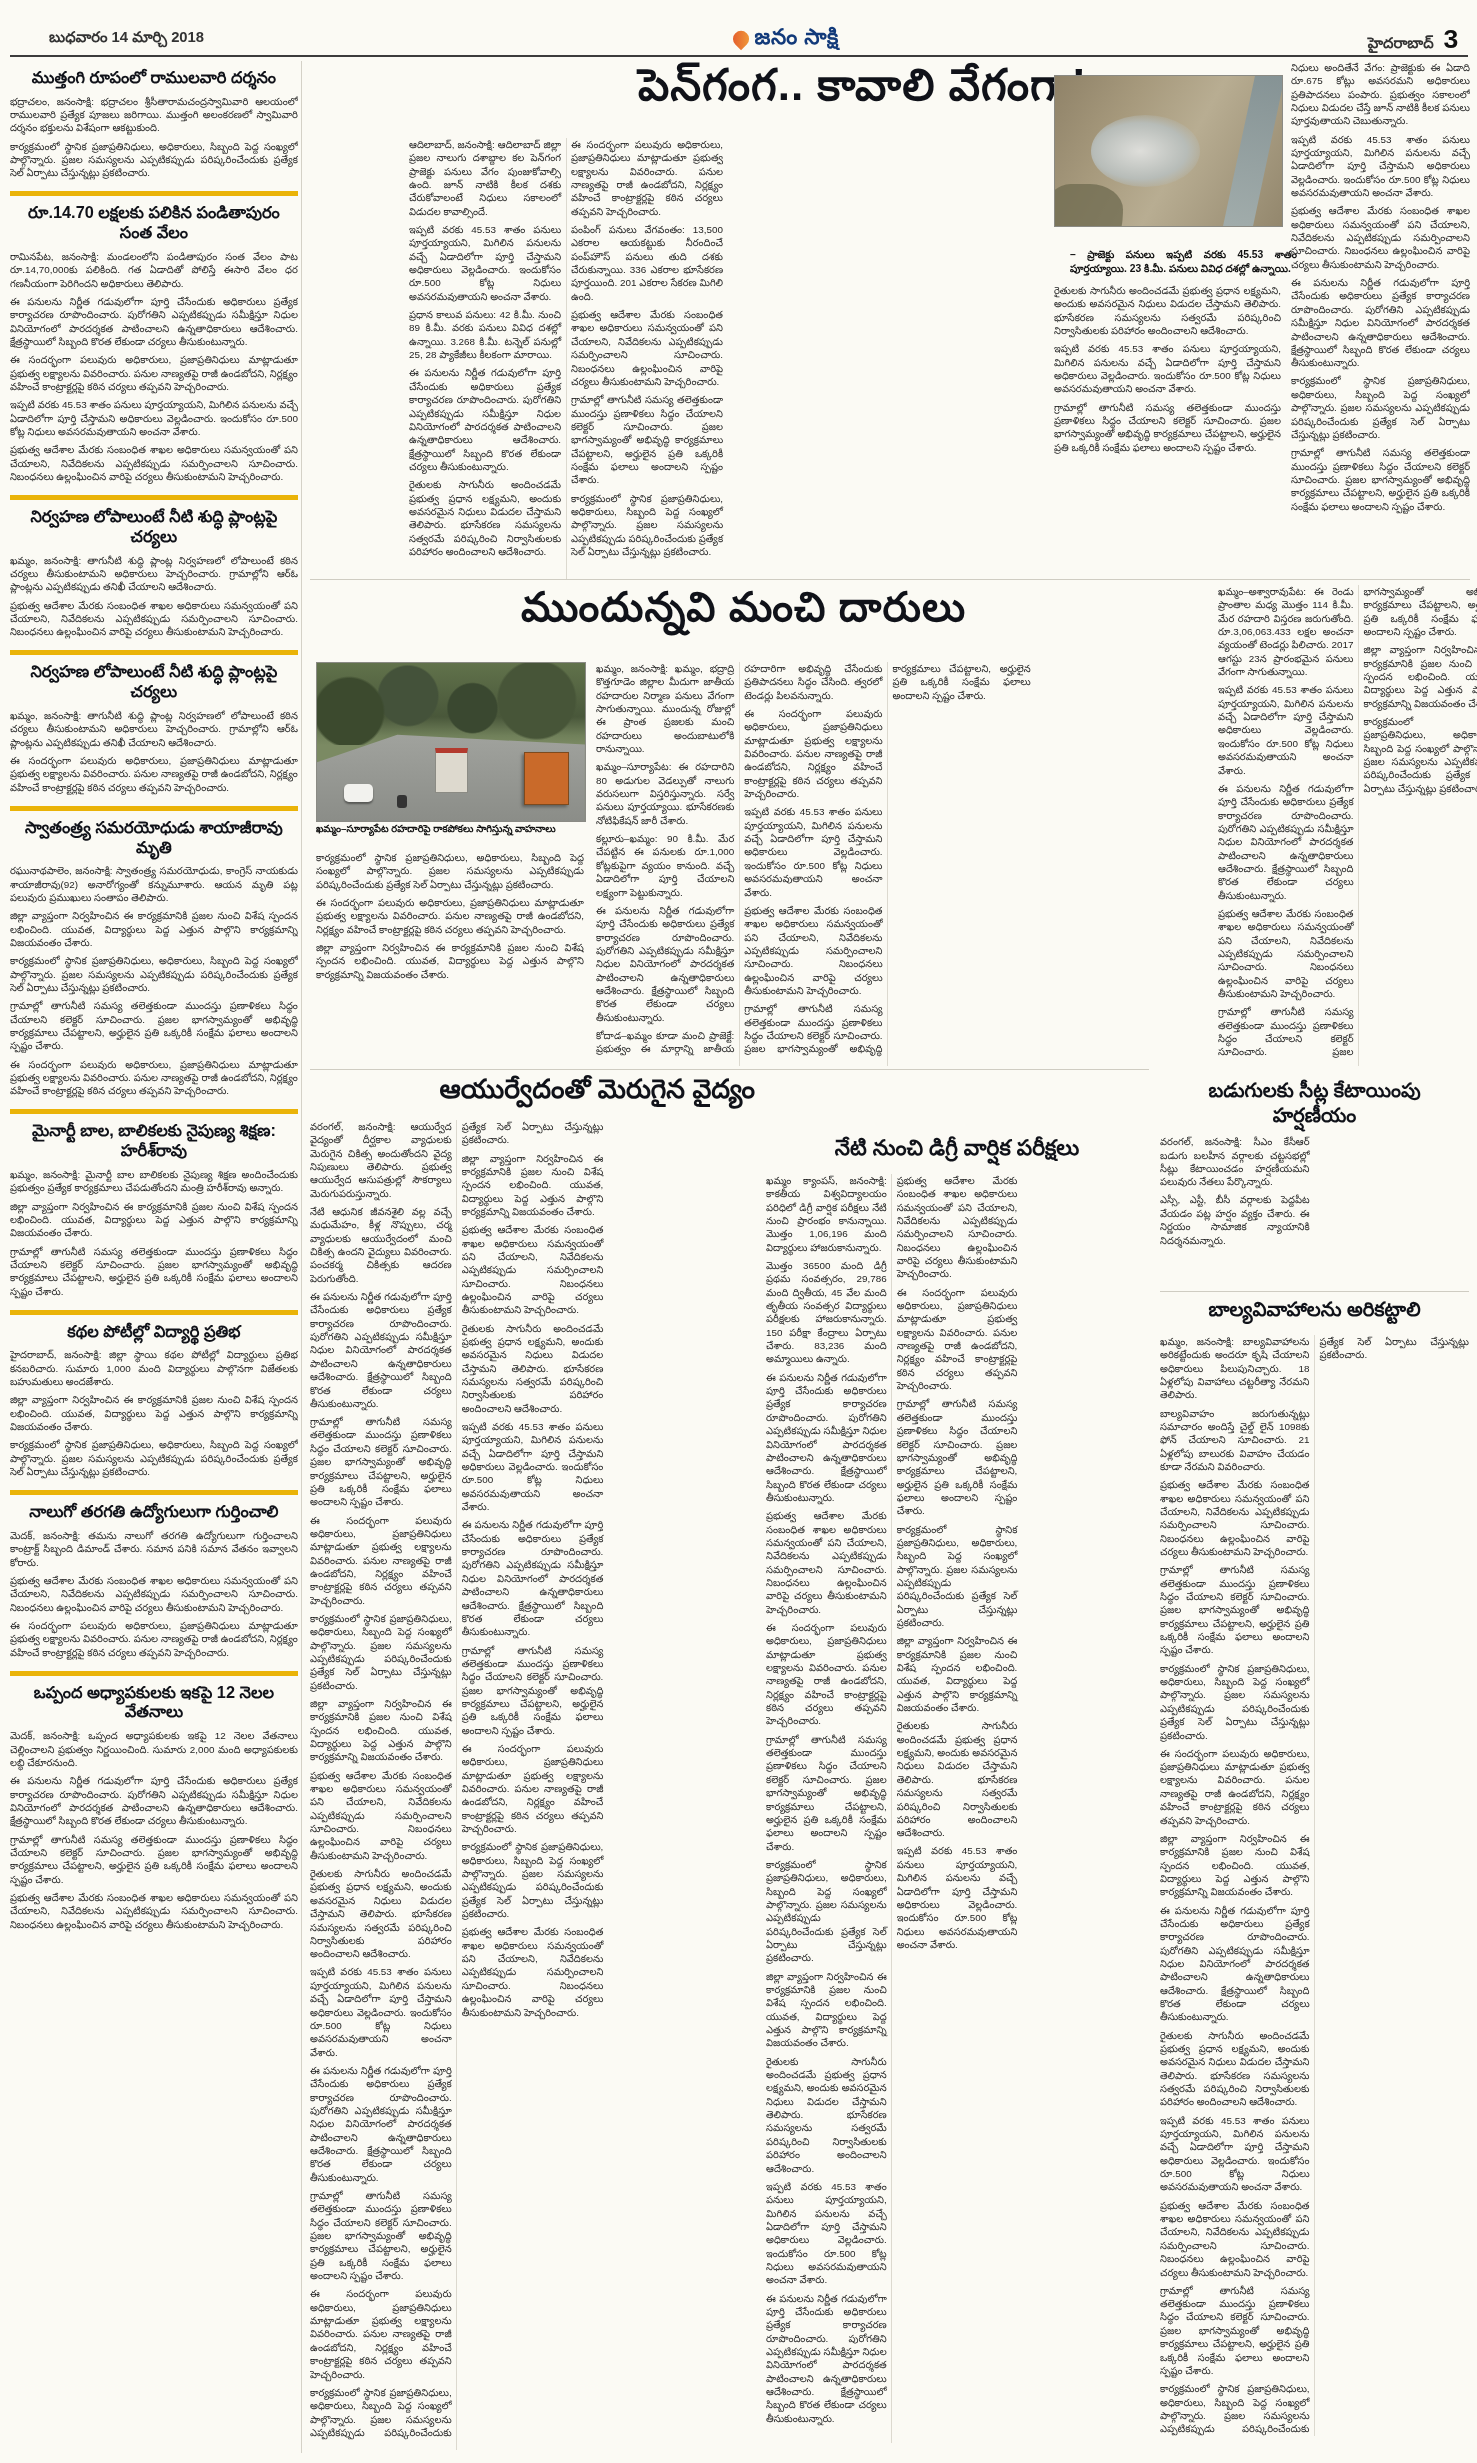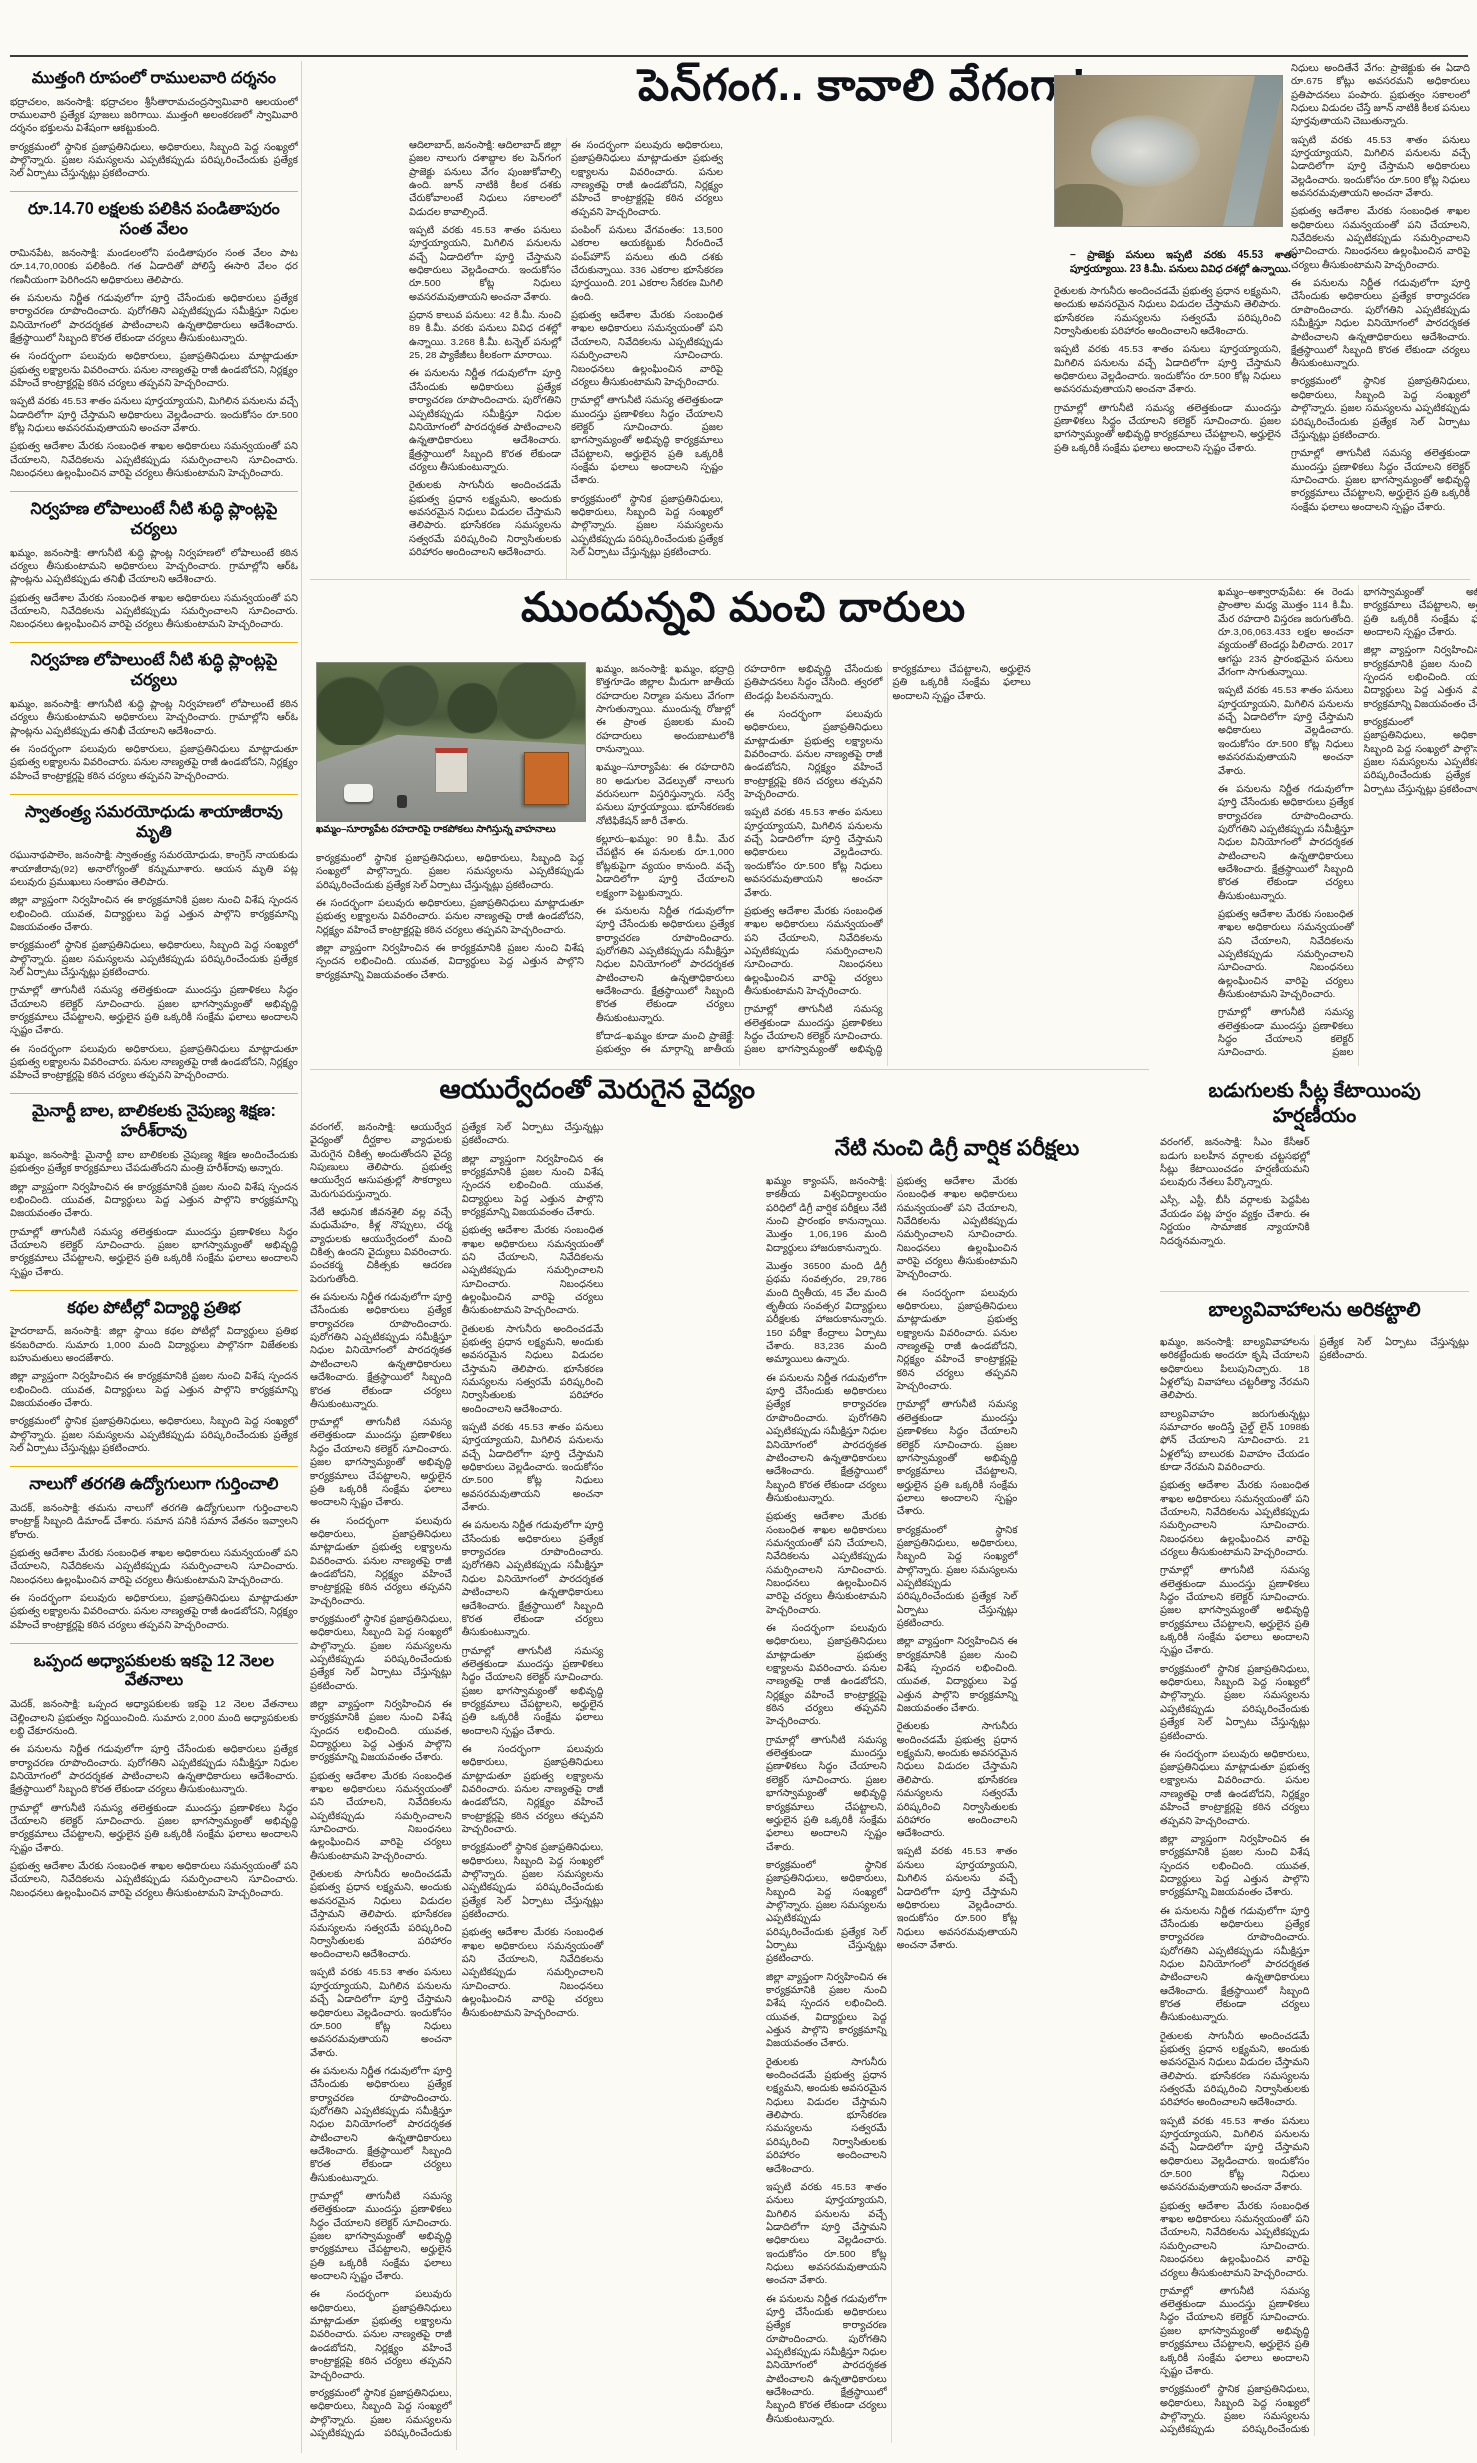--- a/index.html
+++ b/index.html
@@ -15,21 +15,21 @@
   .hdr-city{font-size:14.8px;font-weight:bold;color:#333;}
   .hdr-pg{font-size:26.6px;font-weight:bold;color:#111;}
   .hdr-rule{position:absolute;left:9.9px;right:9.9px;top:55px;height:2px;background:#3c3c3c;}
   
   .para{margin:0 0 4.9px;text-align:justify;font-size:9.9px;line-height:1.35;color:#252525;}
   .cols{column-gap:9.9px;column-rule:1px solid #dcd9cf;column-fill:auto;overflow:hidden;}
   h1,h2,h3{font-weight:bold;color:#101219;margin:0;}
   
   .vsep{position:absolute;left:301px;top:61px;width:1px;height:2392px;background:#d4d1c7;}
   .leftcol{position:absolute;left:9.9px;top:61px;width:288px;height:2394px;overflow:hidden;}
-  .la{padding:4.9px 0 6.9px;border-bottom:1px solid #eab308;}
+  .la{padding:4.9px 0 6.9px;border-bottom:5px solid #eab308;}
   .la:last-child{border-bottom:none;}
   .la-title{font-size:16.3px;line-height:1.22;text-align:center;margin:2px 2px 6.9px;}
   
   .penganga{position:absolute;left:409px;top:61px;width:1061px;height:520px;}
   .pg-headline{position:absolute;left:99px;top:0;width:709px;font-size:44px;line-height:1.1;text-align:center;letter-spacing:1px;}
   .pg-cols{position:absolute;left:0;top:77px;width:638px;height:441px;column-count:4;}
   .pg-photo{position:absolute;left:645px;top:13.8px;width:227px;height:150px;margin:0;border:1px solid #8a8a84;overflow:hidden;
             background:linear-gradient(120deg,#8f8268 0%,#a79a7d 30%,#b8ad92 55%,#93876d 100%);}
   .ph-pond{position:absolute;left:16%;top:26%;width:48%;height:48%;border-radius:50%;
            background:radial-gradient(ellipse at 45% 50%,#dededa 0%,#b7bcb8 55%,rgba(0,0,0,0) 78%);}
@@ -74,20 +74,31 @@
   .bv-headline{font-size:19.7px;text-align:center;margin:2px 0 8.9px;}
   .bv-cols{column-count:2;height:1101px;}
   .hsep2{position:absolute;left:310px;width:839px;top:1069px;height:1px;background:#cfccc2;}
   .hsep3{position:absolute;left:1160px;width:309px;top:1291px;height:1px;background:#cfccc2;}
 </style>
 </head>
 <body>
 
 <div class="page">
 
+  <header class="hdr">
+    <div class="hdr-date">బుధవారం 14 మార్చి 2018</div>
+    <div class="hdr-brand">
+      <span class="brand-emblem"></span>
+      <span class="brand-text">జనం సాక్షి</span>
+    </div>
+    <div class="hdr-right">
+      <span class="hdr-city">హైదరాబాద్</span>
+      <span class="hdr-pg">3</span>
+    </div>
+  </header>
   <div class="hdr-rule"></div>
   <div class="vsep"></div>
 
   <aside class="leftcol">
 
       <article class="la">
         <h2 class="la-title">ముత్తంగి రూపంలో రాములవారి దర్శనం</h2>
         <div class="la-body">
 
         <p class="para">భద్రాచలం, జనంసాక్షి: భద్రాచలం శ్రీసీతారామచంద్రస్వామివారి ఆలయంలో రాములవారి ప్రత్యేక పూజలు జరిగాయి. ముత్తంగి అలంకరణలో స్వామివారి దర్శనం భక్తులను విశేషంగా ఆకట్టుకుంది.</p>

